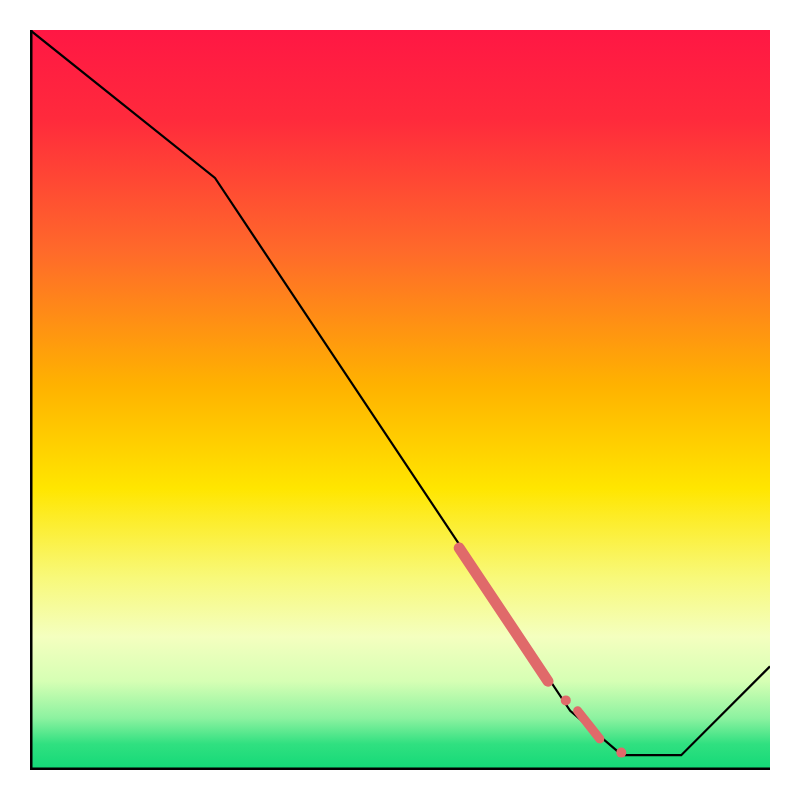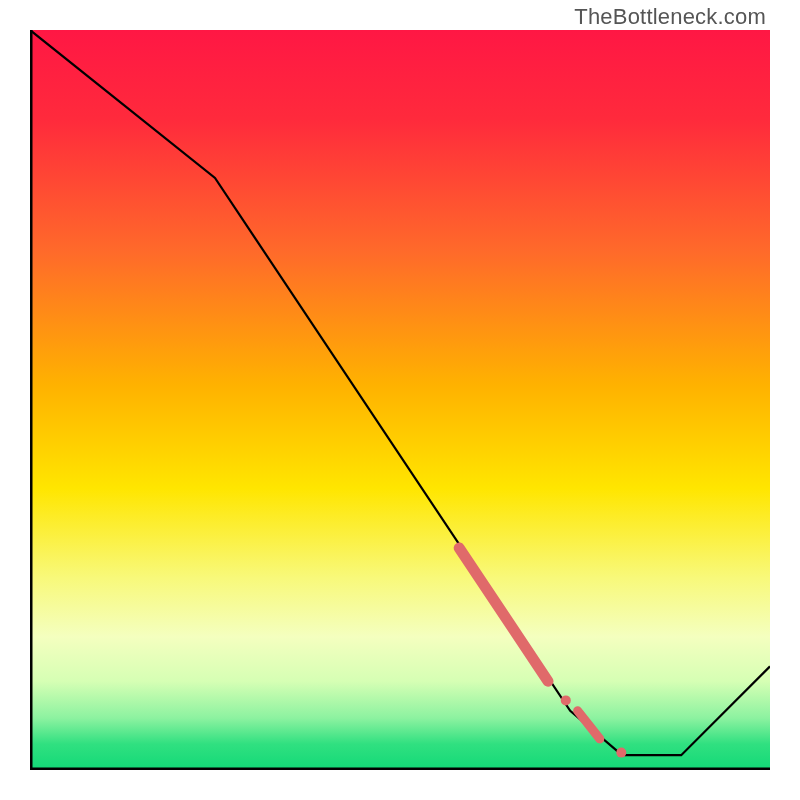--- a/index.html
+++ b/index.html
@@ -34,21 +34,20 @@
     font-size: 22px;
     letter-spacing: 0.2px;
     user-select: none;
   }
   svg { display: block; }
 </style>
 </head>
 <body>
 
 <div class="frame">
-  <div class="watermark">TheBottleneck.com</div>
 
   <div class="plot-area">
     <svg id="chart-svg" width="740" height="740" viewBox="0 0 740 740">
       <defs>
         <linearGradient id="bg-grad" x1="0" y1="0" x2="0" y2="1">
             <stop offset="0%" stop-color="#ff1744"></stop>
             <stop offset="12%" stop-color="#ff2a3c"></stop>
             <stop offset="30%" stop-color="#ff6a2a"></stop>
             <stop offset="48%" stop-color="#ffb200"></stop>
             <stop offset="62%" stop-color="#ffe600"></stop>

